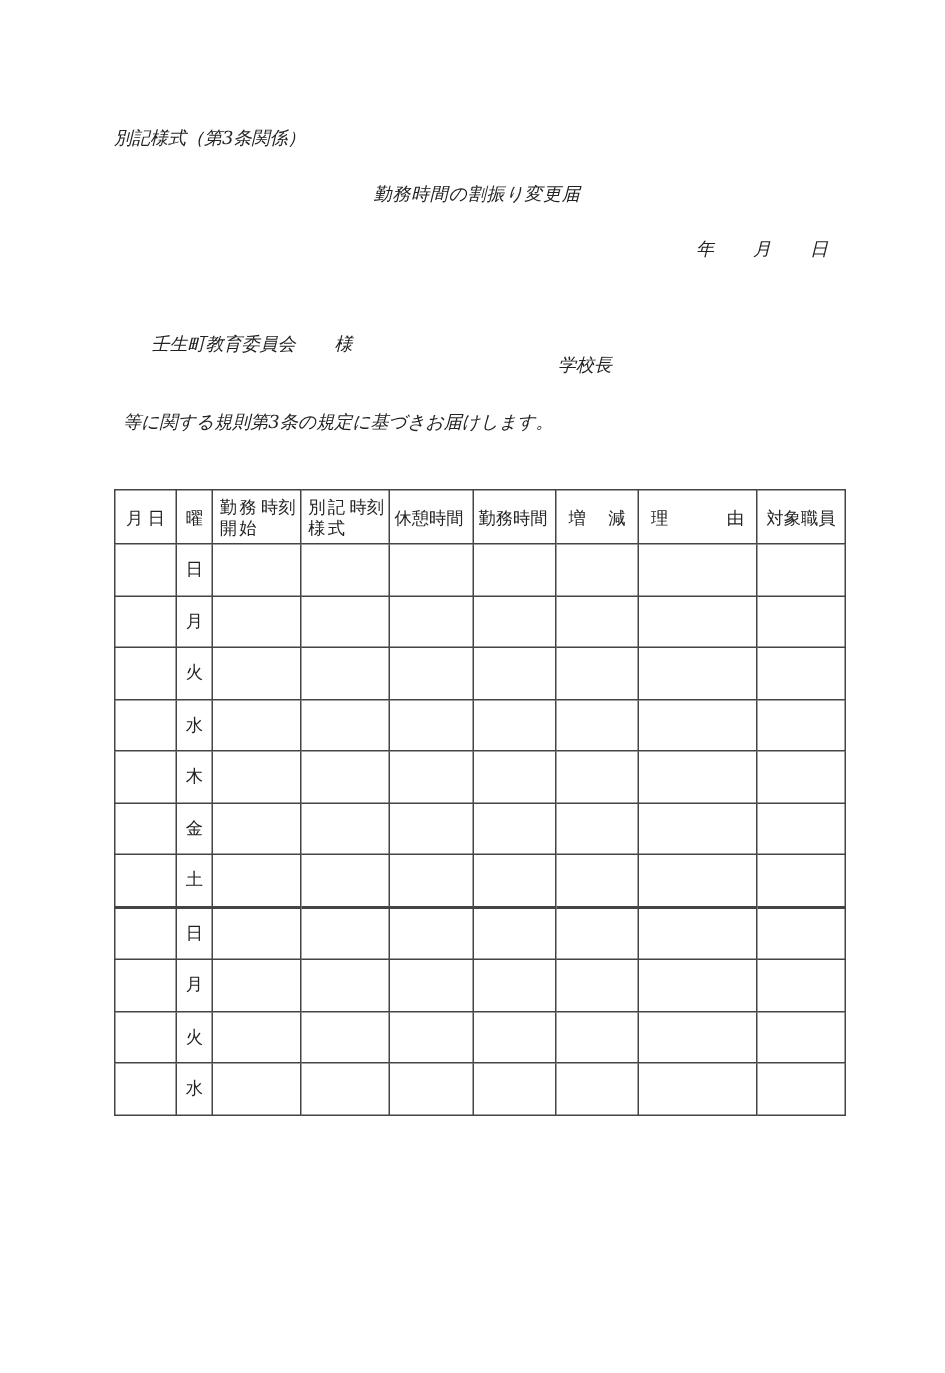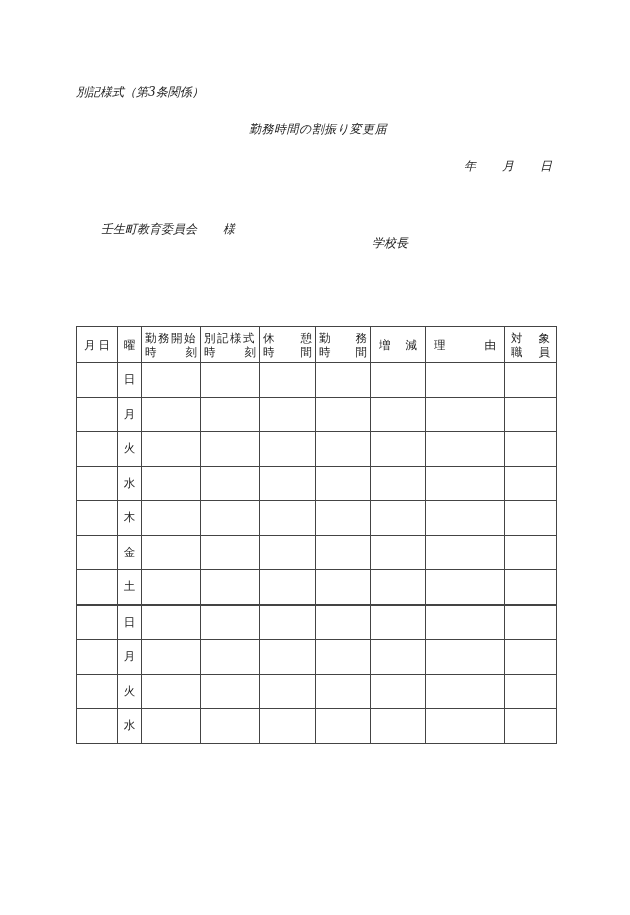--- a/index.html
+++ b/index.html
@@ -18,38 +18,39 @@
   #body-text p { margin:0; }
   #body-text .l1 { text-indent:12px; letter-spacing:0.6px; }
   #body-text .l2 { margin-left:-4px; }
 
   table#schedule { position:absolute; left:76px; top:326px; border-collapse:collapse;
                    font-size:11.5px; table-layout:fixed; }
   #schedule td, #schedule th { border:1px solid #444; padding:0; font-weight:normal; }
   #schedule thead th { height:35px; line-height:14px; }
   #schedule tbody td { height:33.5px; text-align:center; }
   #schedule tr.week-split td { border-top:2px solid #444; }
-  .h2 { display:flex; flex-direction:column; padding:0 3px; }
+  .h2 { display:flex; padding:0 3px; }
   .h2 .r { display:flex; justify-content:space-between; }
   .h1 { display:flex; justify-content:space-between; padding:0 8px; }
   .hc { text-align:center; }
 </style>
 </head>
 <body>
 
 <div class="abs" id="form-label">別記様式（第3条関係）</div>
 <div class="abs" id="doc-title">勤務時間の割振り変更届</div>
 <div class="abs" id="date-line">
   <span>年</span><span>月</span><span>日</span>
 </div>
 <div class="abs" id="addressee">
   <span>壬生町教育委員会</span><span class="sama">様</span>
 </div>
 <div class="abs" id="principal">学校長</div>
 <div class="abs" id="body-text">
+  <p class="l2">等に関する規則第3条の規定に基づきお届けします。</p>
 </div>
 
 <table id="schedule">
   <colgroup>
     <col style="width:41px">
       <col style="width:24px">
       <col style="width:59px">
       <col style="width:59px">
     <col style="width:56px">
       <col style="width:55px">

